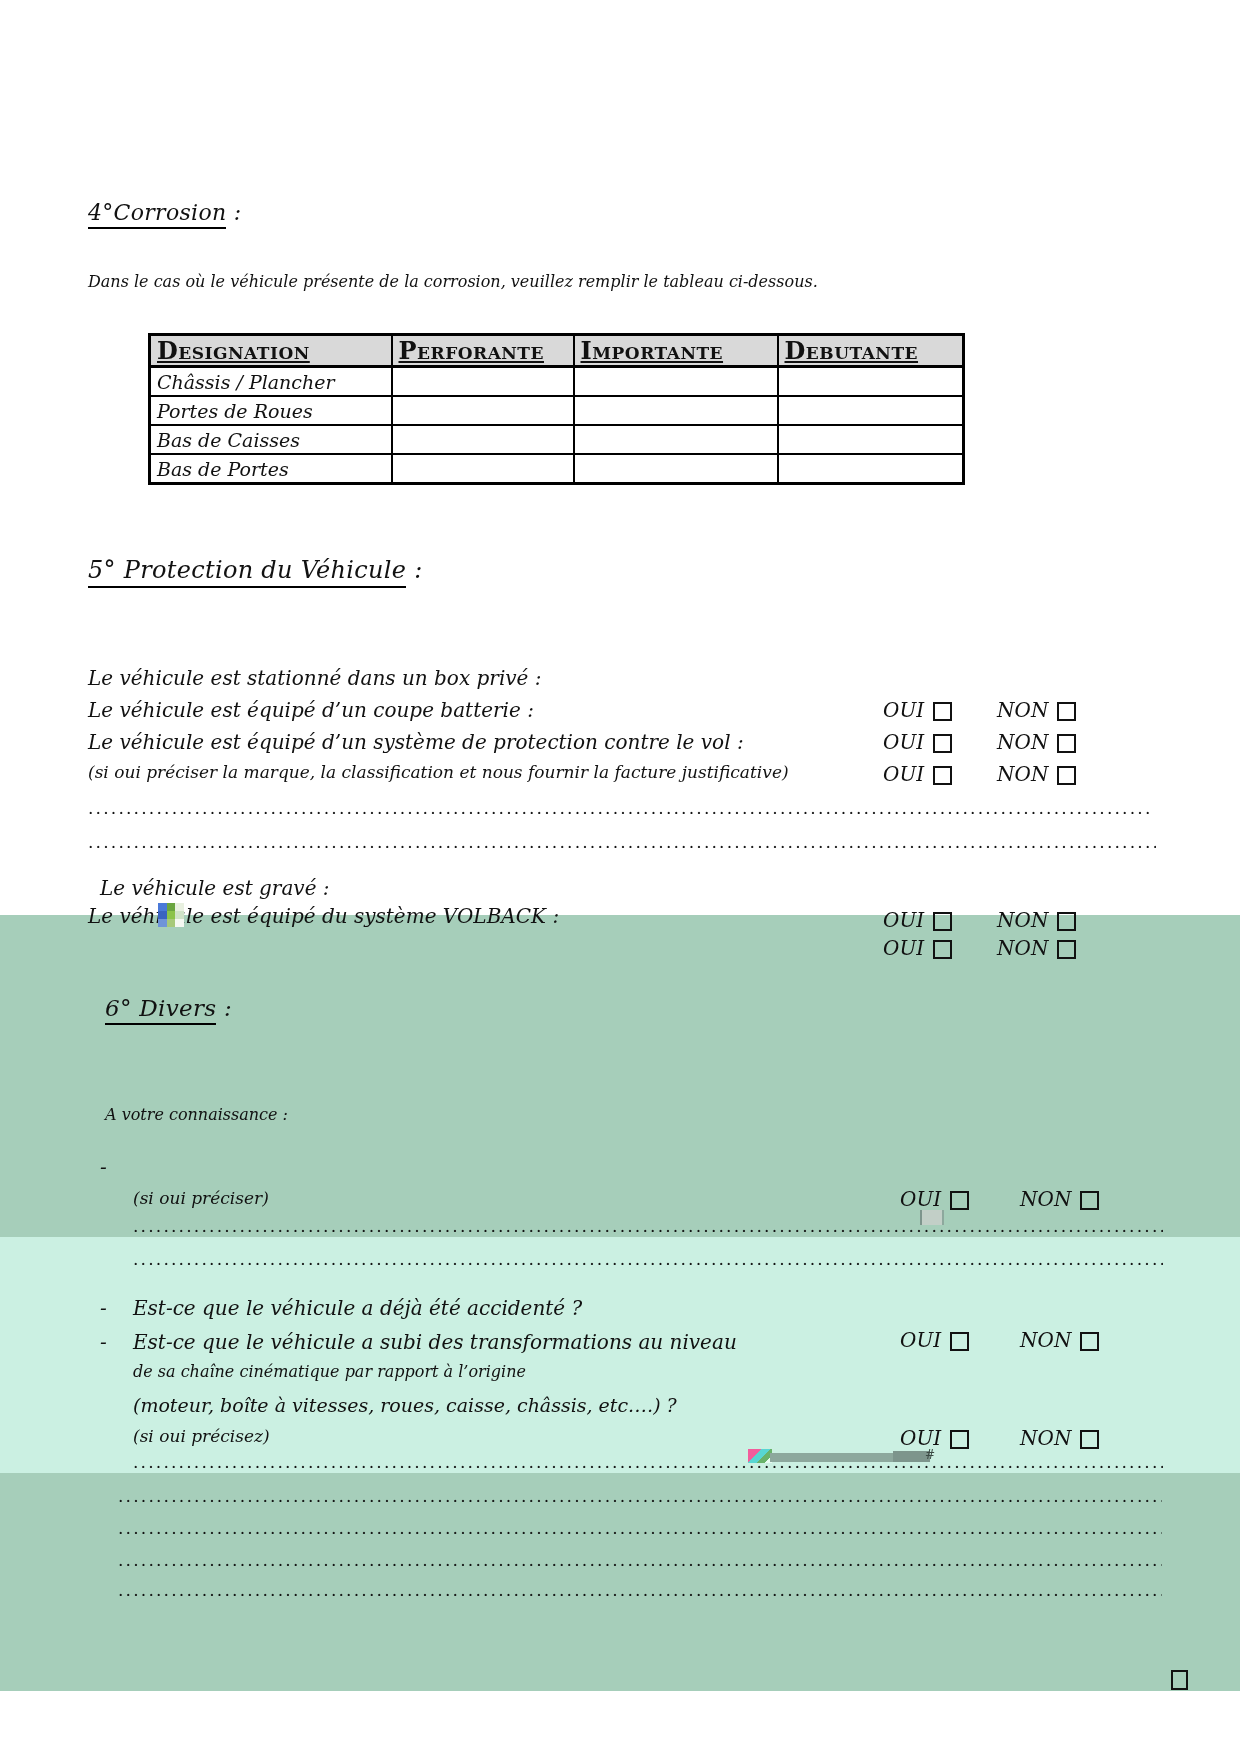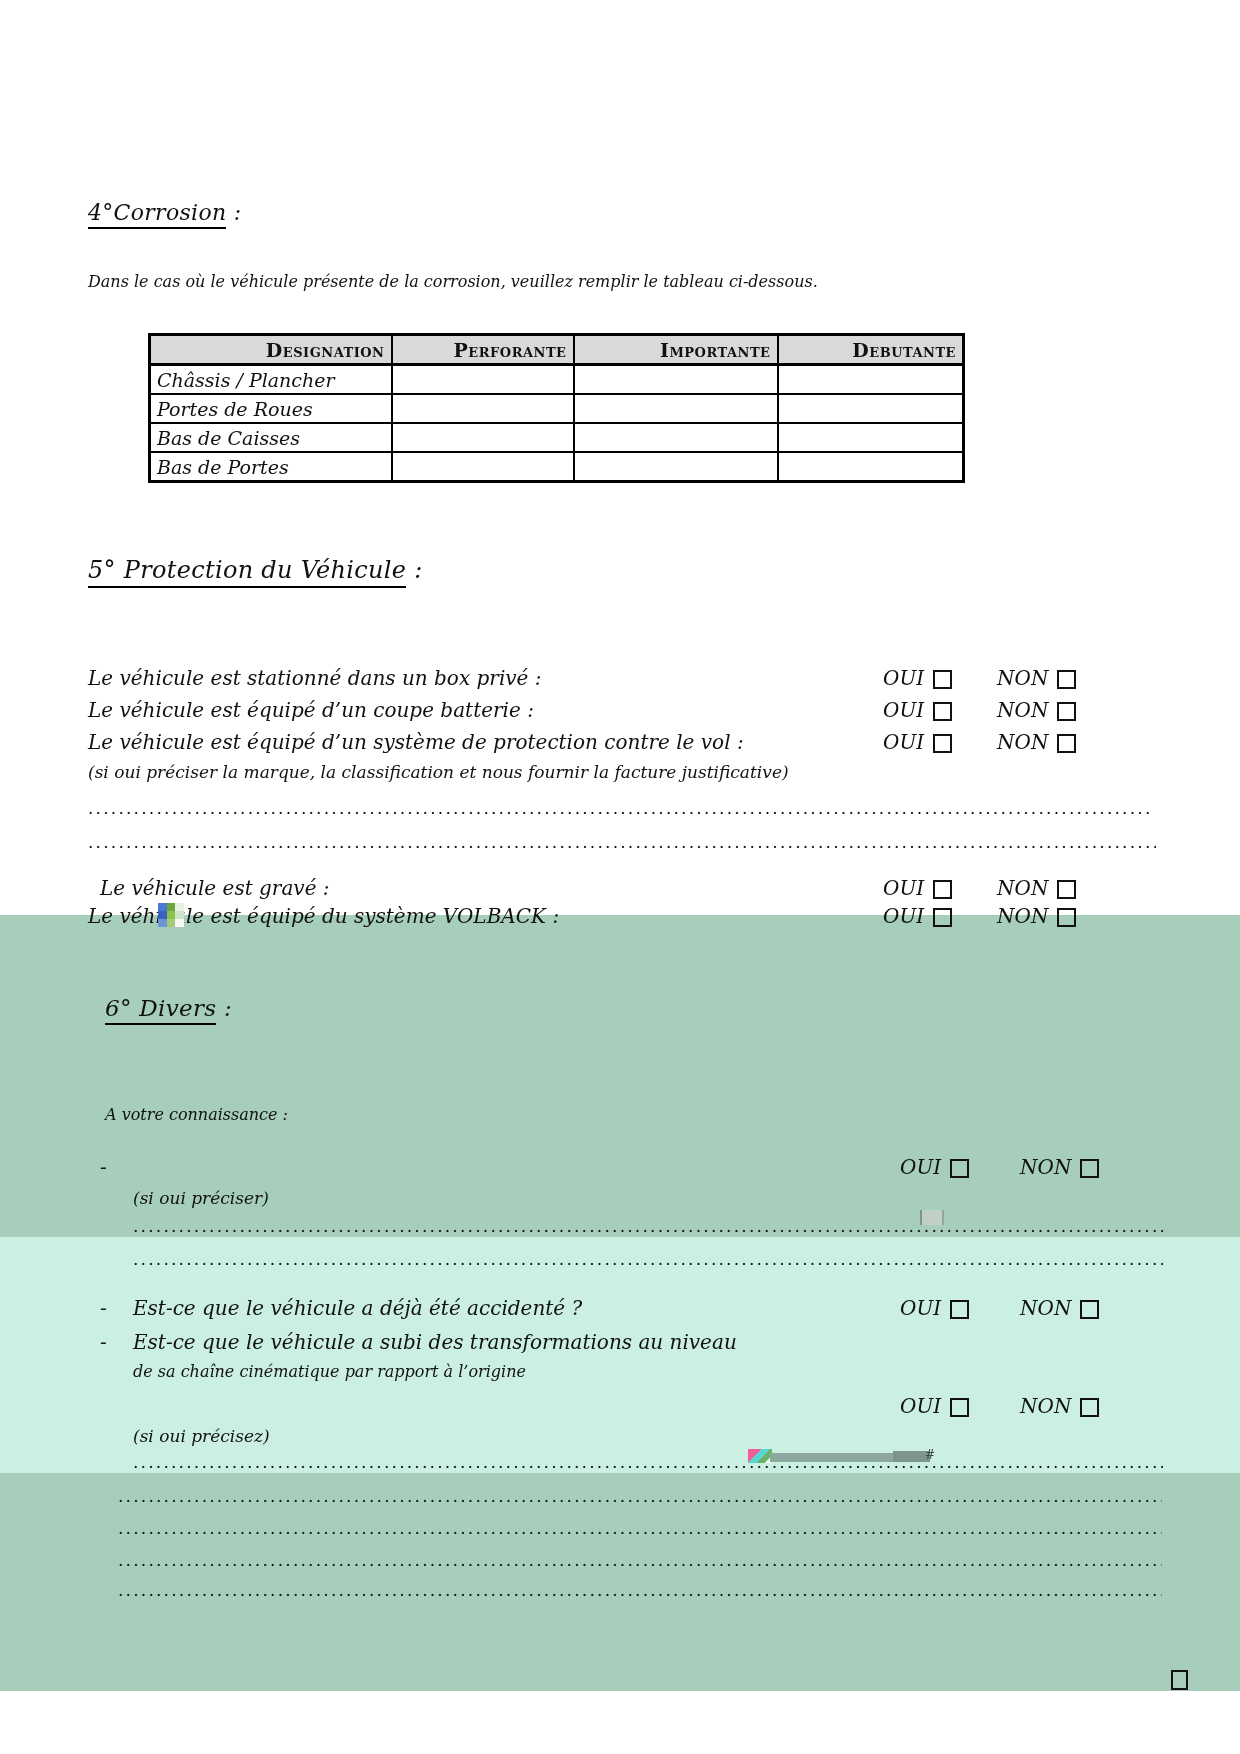--- a/index.html
+++ b/index.html
@@ -27,30 +27,31 @@
   .txt{font-style:italic;font-size:16px;white-space:nowrap;}
   .small{font-size:17px;}
   
   table.corr{border-collapse:collapse;table-layout:fixed;}
   table.corr th,table.corr td{border:2px solid #000;height:27px;padding:0 6px;overflow:hidden;}
   table.corr{border:3px solid #000;}
   table.corr th{
     background:#d9d9d9;
     font-variant:small-caps;
     font-weight:600;
-    font-size:19px;
+    font-size:24px;
     letter-spacing:.5px;
-    text-align:right;
+    text-align:left;
     border-bottom:3px solid #000;
+    text-decoration:underline;
   }
   table.corr td.desig{font-style:italic;font-size:19px;text-align:left;}
   
   .qrow{left:0;width:1240px;height:26px;}
   .qrow .qlabel{position:absolute;font-style:italic;font-size:20px;white-space:nowrap;}
-  .ans{position:absolute;display:inline-flex;align-items:center;gap:9px;}
+  .ans{position:absolute;display:inline-flex;align-items:center;gap:9px;margin-top:32px;}
   .ans .anslbl{font-style:italic;font-size:20px;}
   .cbx{display:inline-block;width:15px;height:15px;border:2px solid #111;background:transparent;margin-top:3px;}
   
   .dots{
     overflow:hidden;
     white-space:nowrap;
     font-size:17px;
     letter-spacing:2.2px;
     height:22px;
     font-style:normal;
@@ -239,20 +240,21 @@
       </span>
   </div>
 
   <div class="abs qrow" style="top:1330px;">
     <span class="qlabel" style="left:100px;">-</span>
     <span class="qlabel" style="left:133px;">Est-ce que le véhicule a subi des transformations au niveau</span>
   </div>
   <div class="abs txt" style="left:133px;top:1362px;">de sa chaîne cinématique par rapport à l’origine</div>
 
   <div class="abs qrow" style="top:1394px;">
+    <span class="qlabel" style="left:133px;font-size:19px;">(moteur,  boîte à vitesses, roues, caisse, châssis,  etc.…) ?</span>
     <span class="ans" style="left:900px;">
         <span class="anslbl">OUI</span>
         <span class="cbx"></span>
       </span>
     <span class="ans" style="left:1020px;">
         <span class="anslbl">NON</span>
         <span class="cbx"></span>
       </span>
   </div>
   <div class="abs txt small" style="left:133px;top:1426px;">(si oui précisez)</div>

